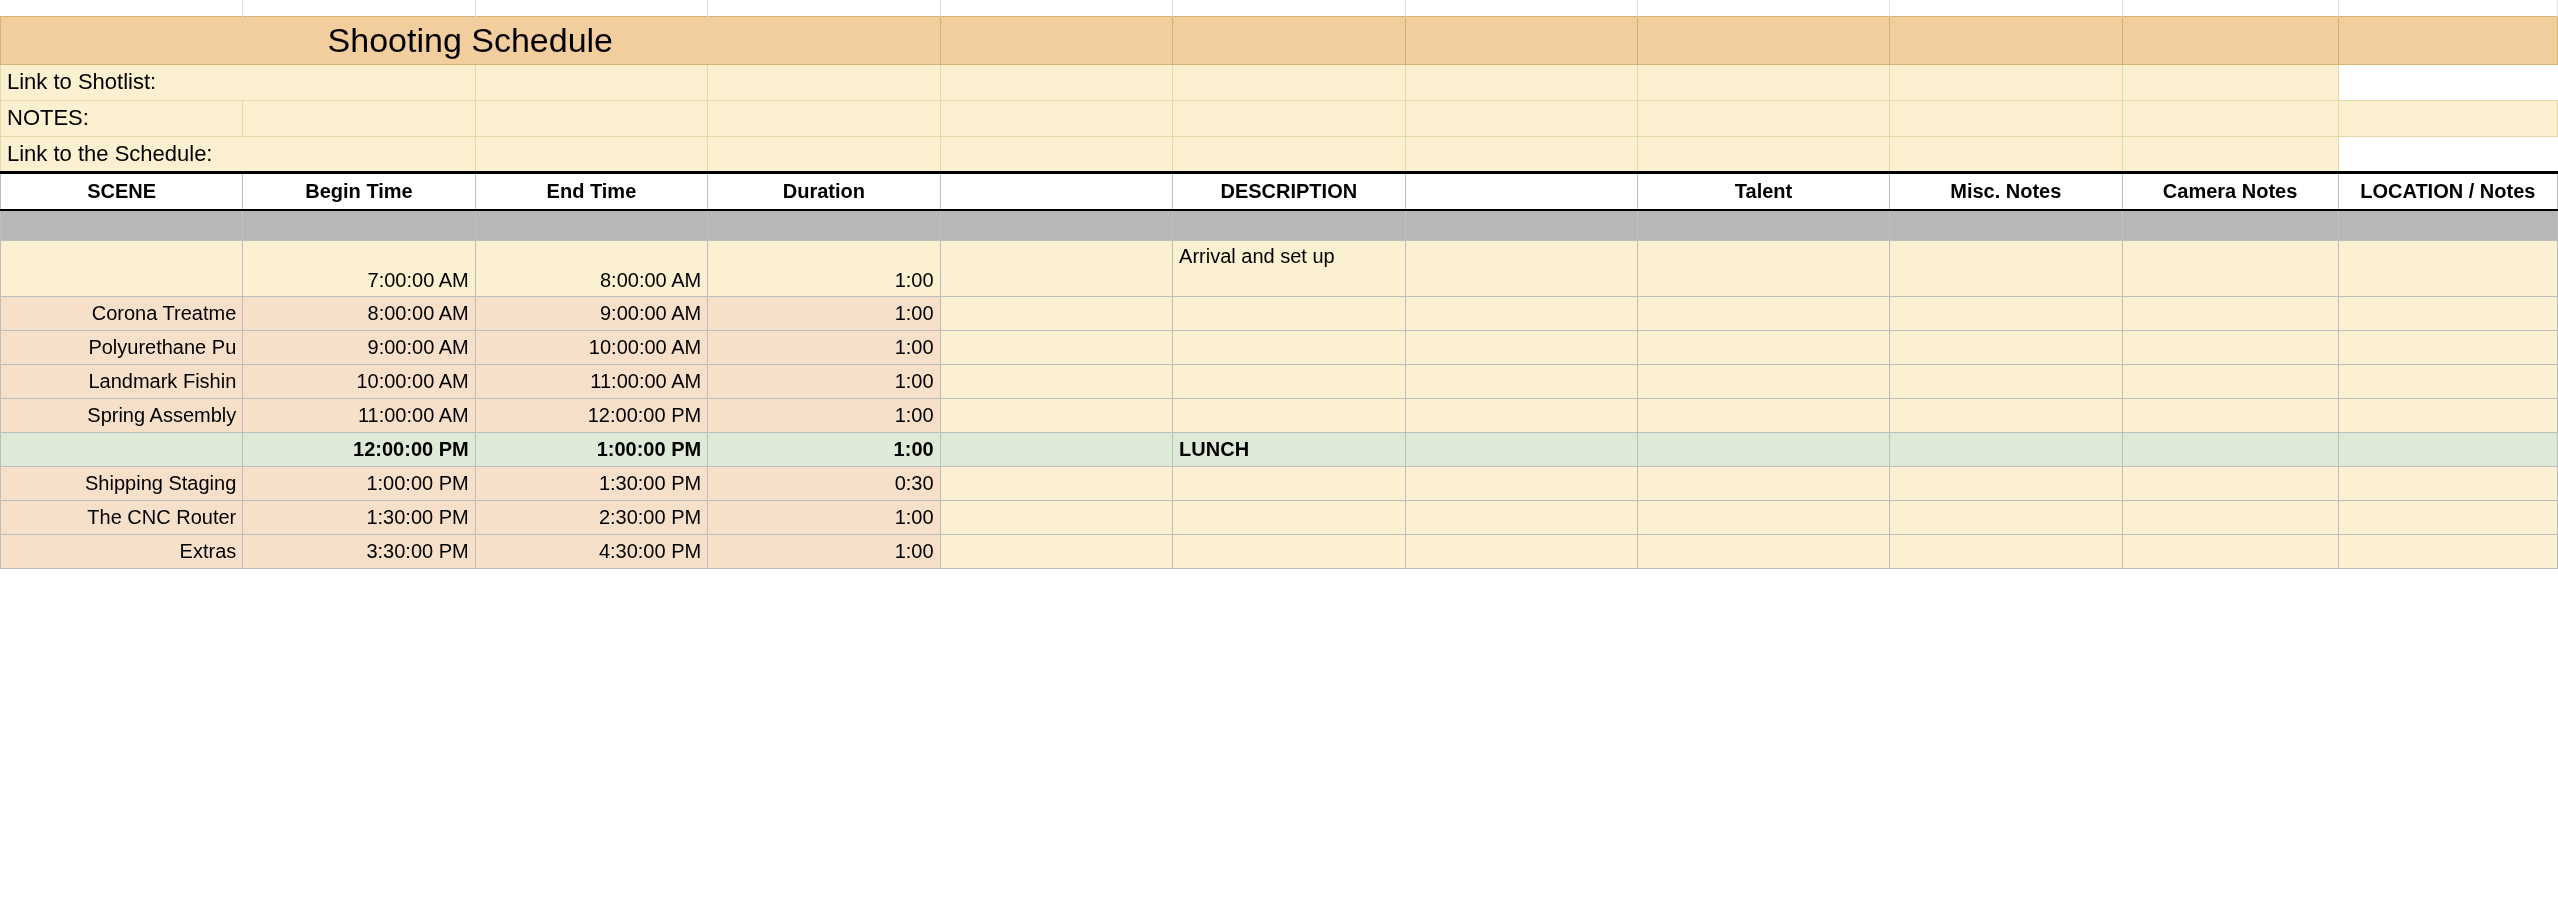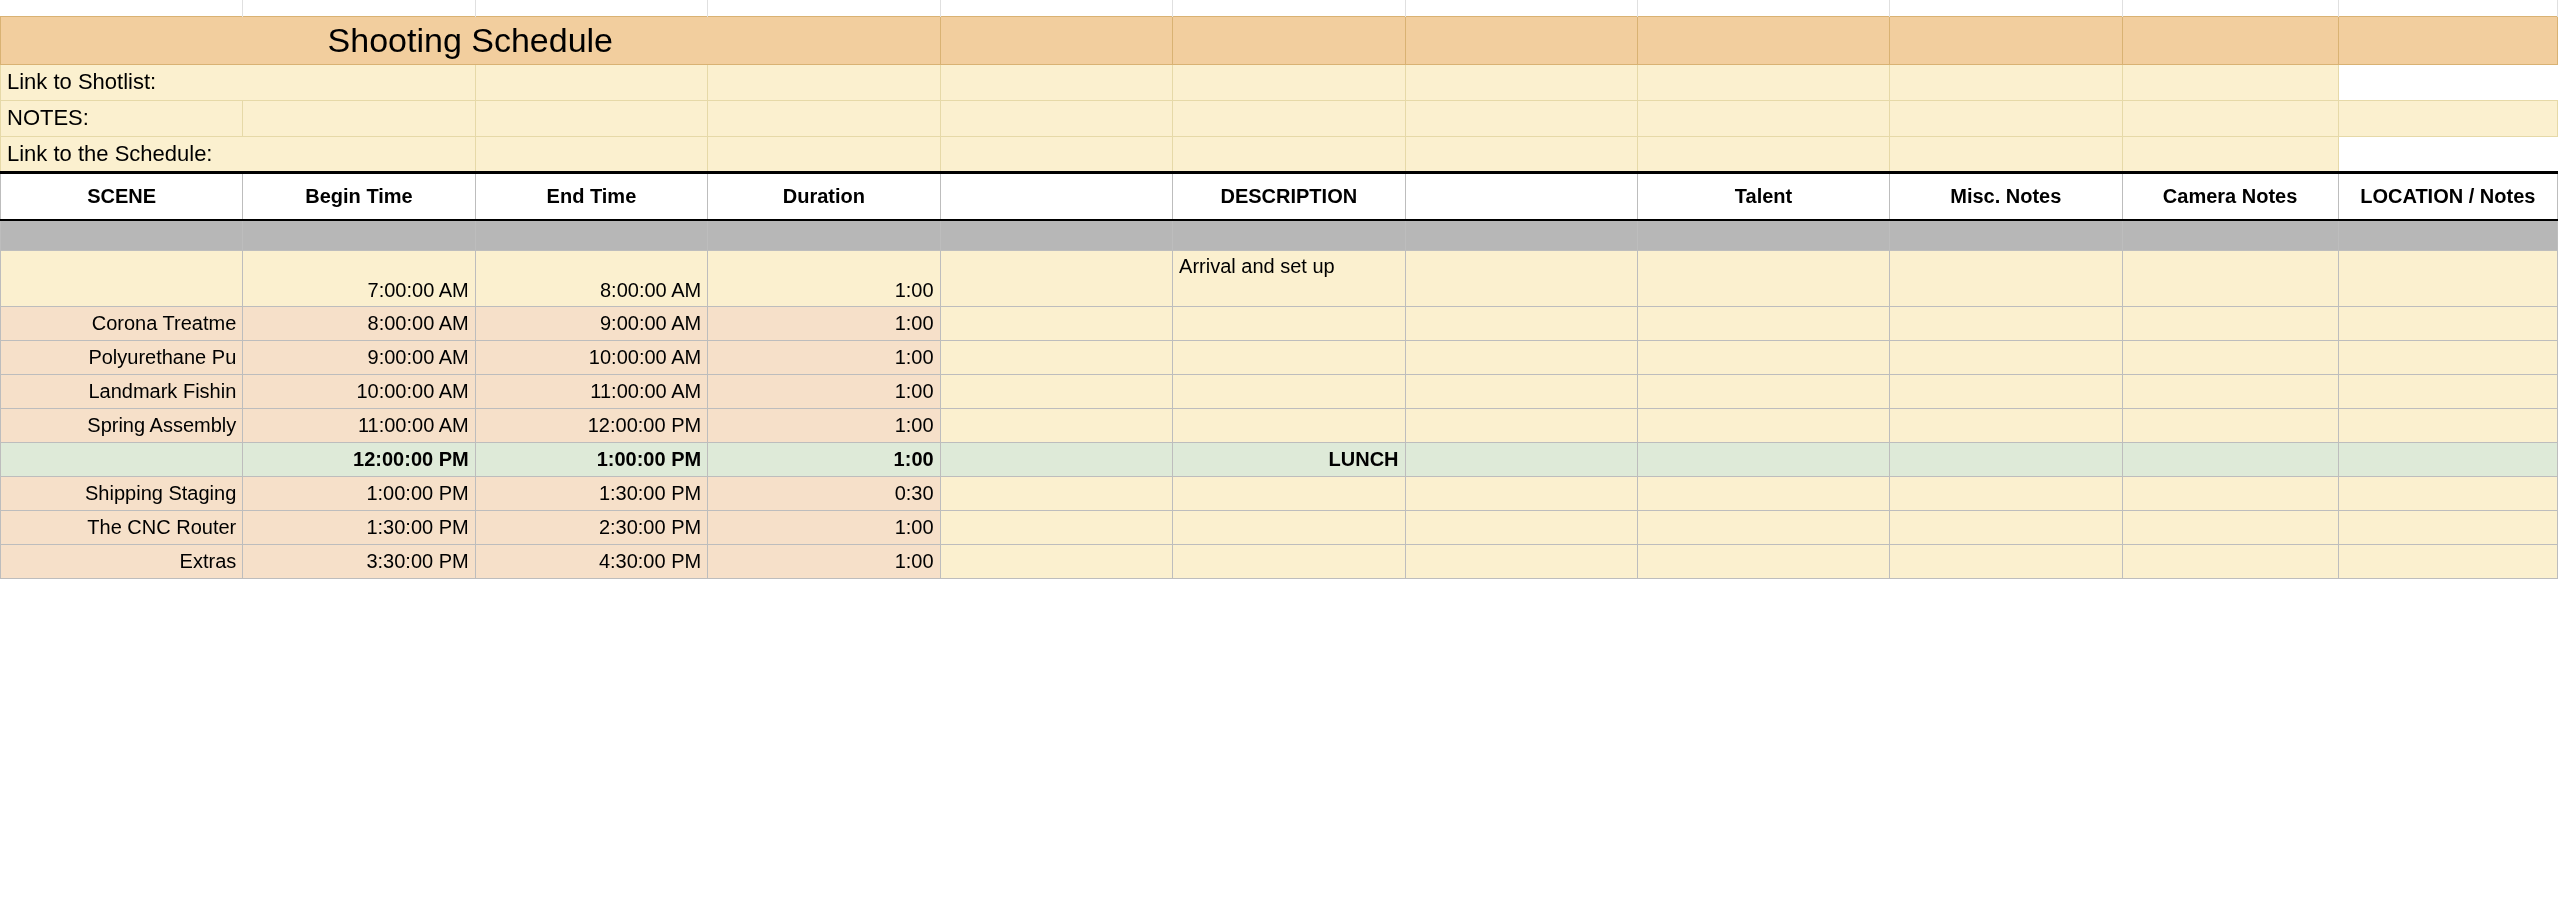--- a/index.html
+++ b/index.html
@@ -47,21 +47,21 @@
   }
   tr.header-row th {
     background: #fff;
     border-top: 3px solid #000;
     border-bottom: 2px solid #000;
     border-left: 1px solid #bdbdbd;
     border-right: 1px solid #bdbdbd;
     font-weight: bold;
     text-align: center;
     font-size: 20px;
-    height: 48px;
+    height: 38px;
   }
   tr.gray-row td {
     background: #b7b7b7;
     height: 30px;
   }
   tr.data-row td.scene {
     background: #f6e0c9;
     text-align: right;
   }
   tr.data-row td.time {
@@ -77,21 +77,21 @@
   }
   tr.data-row.yellow td.time {
     background: #fbf0cf;
   }
   tr.lunch-row td {
     background: #deead8;
     font-weight: bold;
   }
   tr.lunch-row td.time { text-align: right; }
   tr.lunch-row td.scene { text-align: left; }
-  tr.lunch-row td.other { text-align: right; }
+  tr.lunch-row td.other { text-align: left; }
   tr.data-row td.wrap {
     white-space: normal;
     line-height: 1.15;
     vertical-align: top;
     padding-top: 4px;
   }
   tr.data-row.tall td { height: 56px; vertical-align: bottom; }
   tr.data-row.tall td.wrap { vertical-align: top; }
   .col-scene { width: 148px; }
   .col-begin { width: 142px; }

